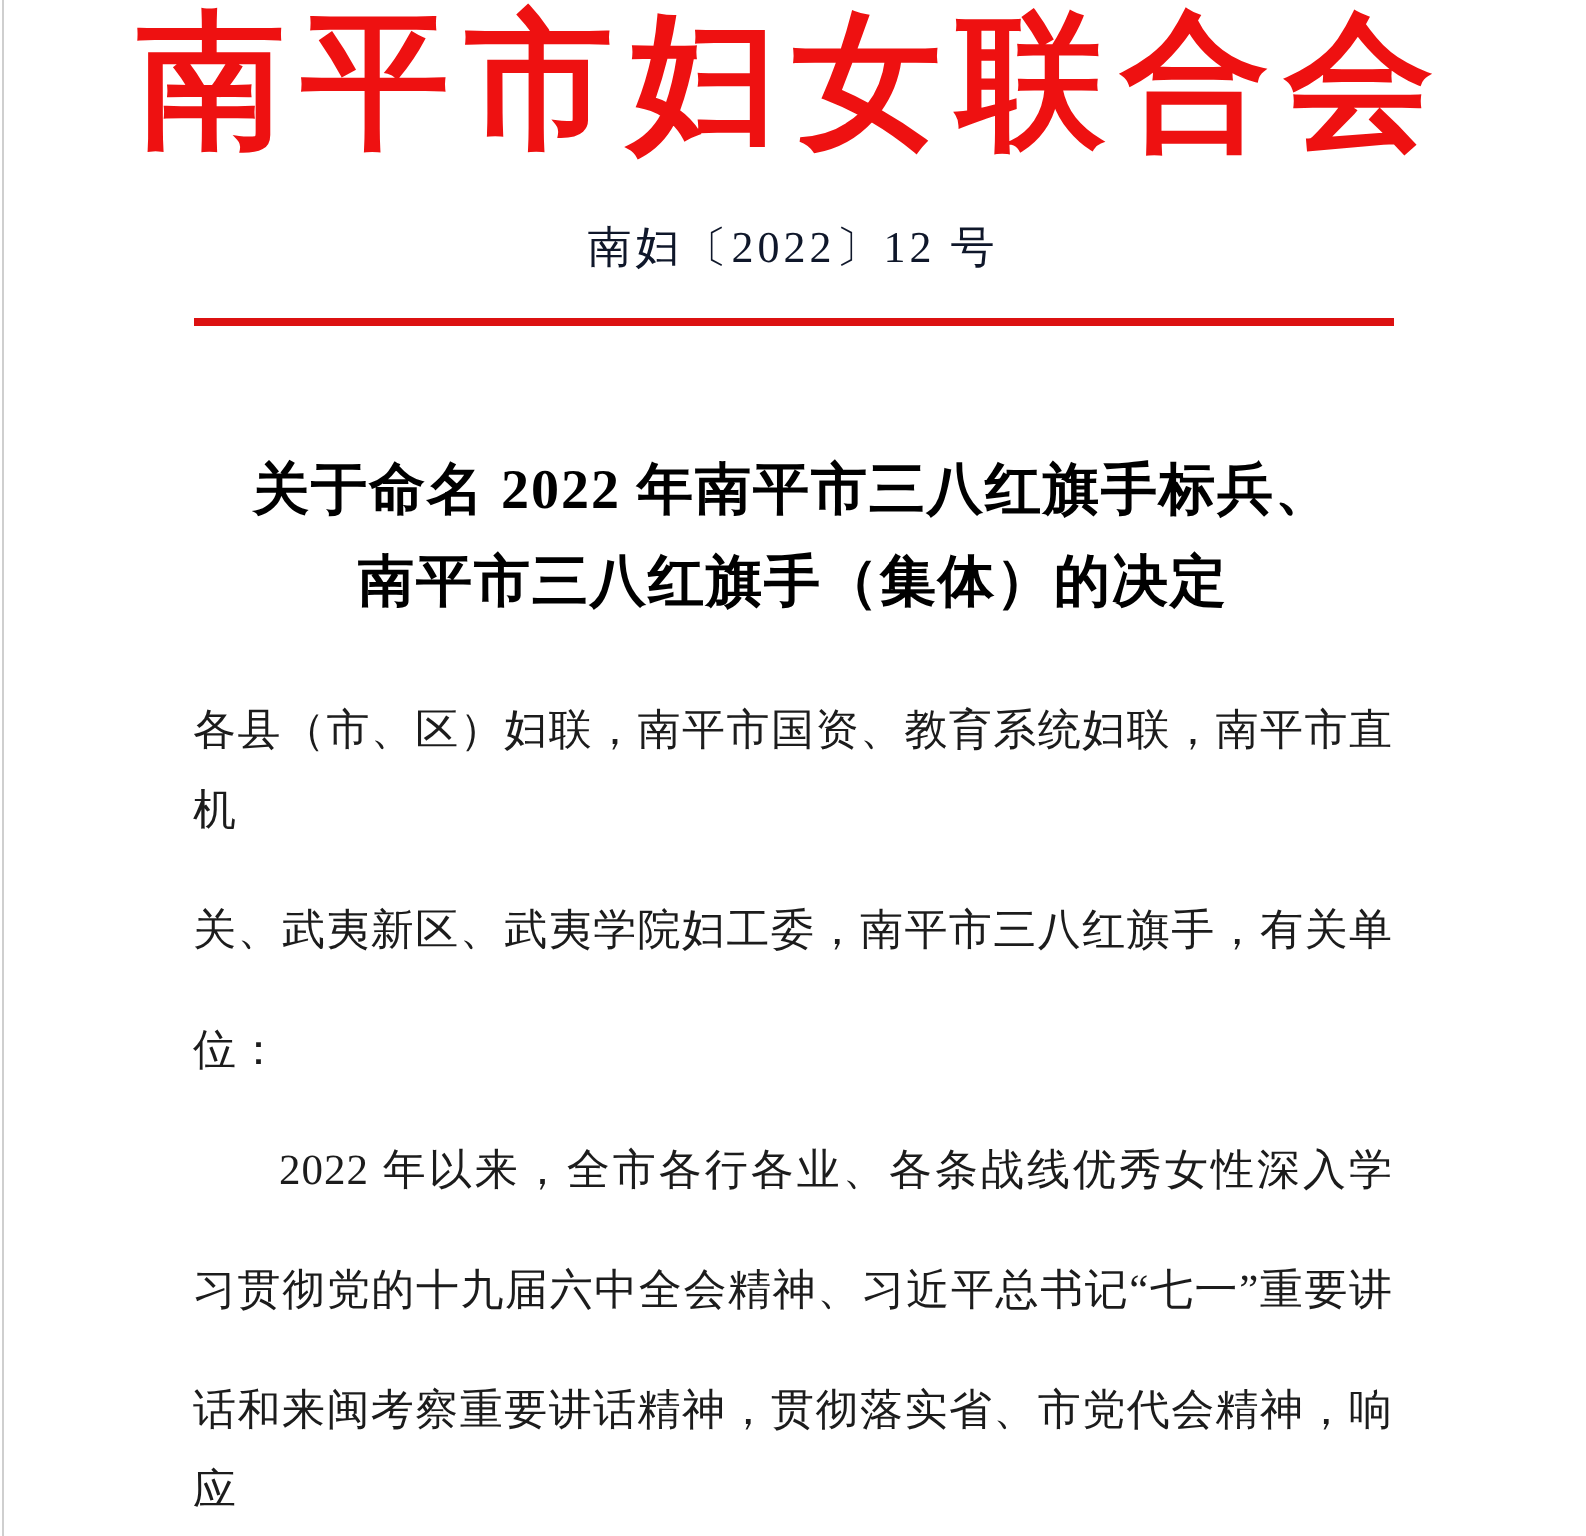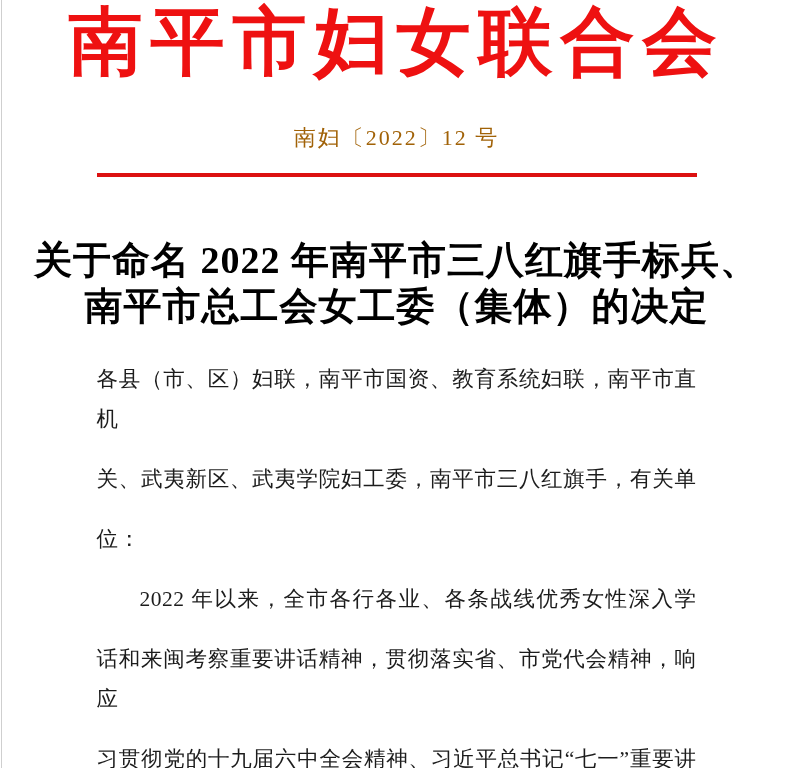--- a/index.html
+++ b/index.html
@@ -21,37 +21,37 @@
     margin: 0;
     text-align: center;
     color: #ee1111;
     font-size: 74px;
     font-weight: 700;
     letter-spacing: 8px;
     line-height: 85px;
     white-space: nowrap;
   }
   .doc-number {
-    margin-top: 40px;
+    margin-top: 26px;
     text-align: center;
     font-size: 22px;
-    color: #a16207;
+    color: #0f172a;
     letter-spacing: 2px;
     line-height: 26px;
   }
   .red-divider {
     width: 600px;
     height: 4px;
     background: #dc1111;
     margin: 22px auto 0;
   }
   .doc-title {
     margin: 60px auto 0;
     text-align: center;
-    font-size: 38px;
+    font-size: 28px;
     font-weight: 700;
     color: #000000;
     line-height: 46px;
     letter-spacing: 1px;
   }
   .doc-body {
     width: 600px;
     margin: 30px auto 0;
     font-size: 21.5px;
     color: #1c1c1c;
@@ -69,26 +69,26 @@
   <div class="page-left-edge"></div>
 
   <h1 class="org-name">南平市妇女联合会</h1>
 
   <div class="doc-number">南妇〔2022〕12 号</div>
 
   <div class="red-divider"></div>
 
   <h2 class="doc-title">
     <div>关于命名 2022 年南平市三八红旗手标兵、</div>
-    <div>南平市总工会女工委（集体）的决定</div>
+    <div>南平市三八红旗手（集体）的决定</div>
   </h2>
 
   <div class="doc-body">
     <div class="body-line j">各县（市、区）妇联，南平市国资、教育系统妇联，南平市直机</div>
     <div class="body-line j">关、武夷新区、武夷学院妇工委，南平市三八红旗手，有关单</div>
     <div class="body-line">位：</div>
     <div class="body-line j indent">2022 年以来，全市各行各业、各条战线优秀女性深入学</div>
+    <div class="body-line j">习贯彻党的十九届六中全会精神、习近平总书记“七一”重要讲</div>
     <div class="body-line j">话和来闽考察重要讲话精神，贯彻落实省、市党代会精神，响应</div>
-    <div class="body-line j">习贯彻党的十九届六中全会精神、习近平总书记“七一”重要讲</div>
     <div class="body-line j">各级妇联号召，紧密围绕中心，主动服务大局，为助推新时代富</div>
 
   </div>
 </div>
 
 </body></html>

